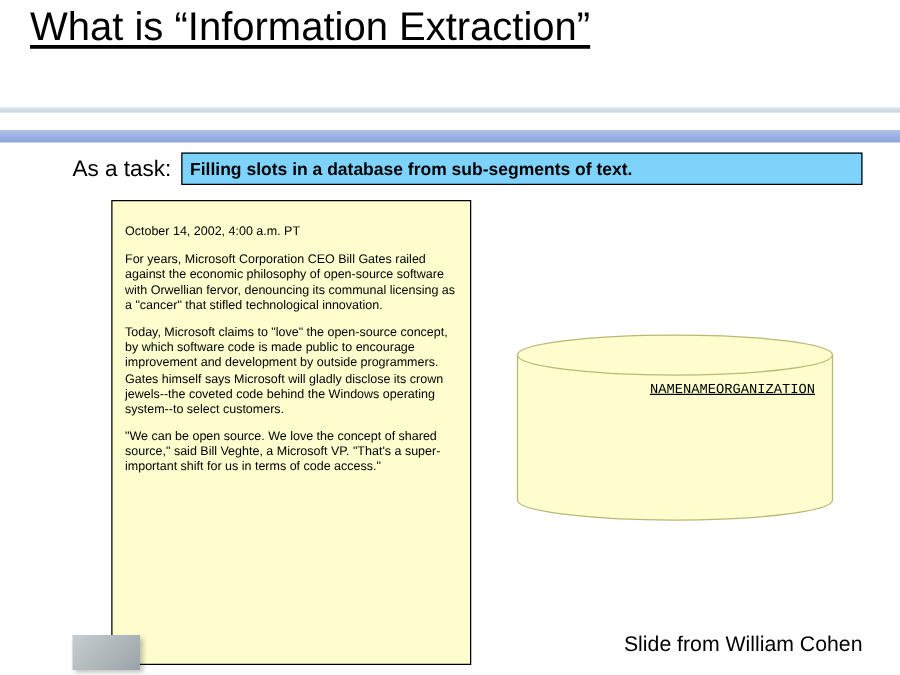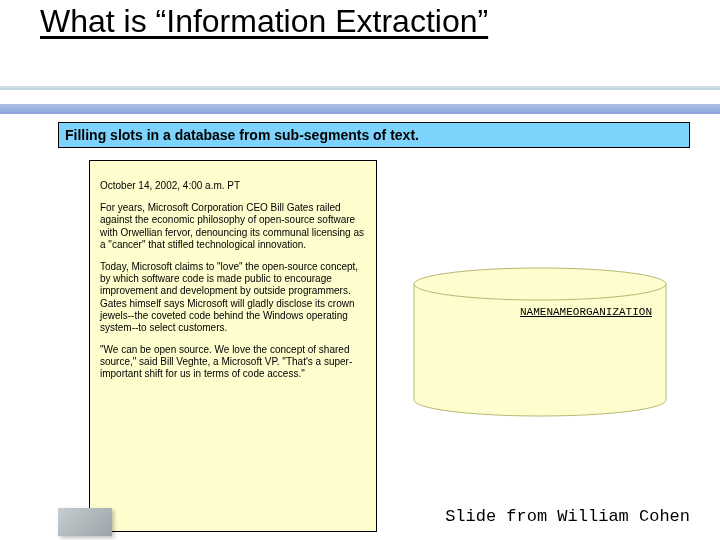--- a/index.html
+++ b/index.html
@@ -13,21 +13,21 @@
     position: relative;
   }
   .slide {
     position: relative;
     width: 720px;
     height: 540px;
     background: #fff;
   }
   .title-area {
     position: absolute;
-    left: 40px;
+    left: 24px;
     top: 4px;
     right: 20px;
   }
   .title-area h1 {
     margin: 0;
     font-size: 32px;
     line-height: 1.1;
     font-weight: normal;
     color: #000;
     text-decoration: underline;
@@ -121,21 +121,20 @@
     color: #000;
   }
   .db-headers span { text-decoration: underline; }
 
   .credit {
     position: absolute;
     right: 30px;
     bottom: 14px;
     font-size: 17px;
     color: #000;
-    font-family: Liberation Mono, monospace;
   }
 
   .shadow-box {
     position: absolute;
     left: 58px;
     top: 508px;
     width: 54px;
     height: 28px;
     background: linear-gradient(135deg, #c7cdd1 0%, #9aa4a8 100%);
     box-shadow: 2px 2px 4px rgba(0,0,0,0.25);
@@ -147,20 +146,21 @@
 <div class="slide">
 
   <div class="title-area">
     <h1>What is “Information Extraction”</h1>
   </div>
 
   <div class="thin-rule"></div>
   <div class="thick-rule"></div>
 
   <div class="subtitle-row">
+    <div class="subtitle-label">As a task:</div>
     <div class="defn-box">Filling slots in a database from sub-segments of text.</div>
   </div>
 
   <div class="article-box">
     <div class="dateline">October 14, 2002, 4:00 a.m. PT</div>
     <p>For years, Microsoft Corporation CEO Bill Gates railed against the economic philosophy of open-source software with Orwellian fervor, denouncing its communal licensing as a "cancer" that stifled technological innovation.</p>
     <p>Today, Microsoft claims to "love" the open-source concept, by which software code is made public to encourage improvement and development by outside programmers. Gates himself says Microsoft will gladly disclose its crown jewels--the coveted code behind the Windows operating system--to select customers.</p>
     <p>"We can be open source. We love the concept of shared source," said Bill Veghte, a Microsoft VP. "That's a super-important shift for us in terms of code access."</p>
   </div>
 

